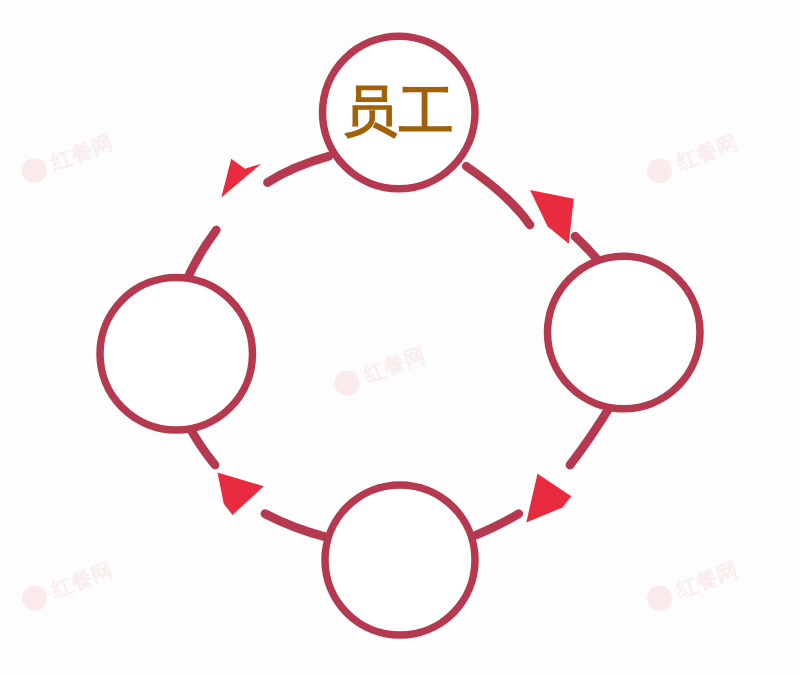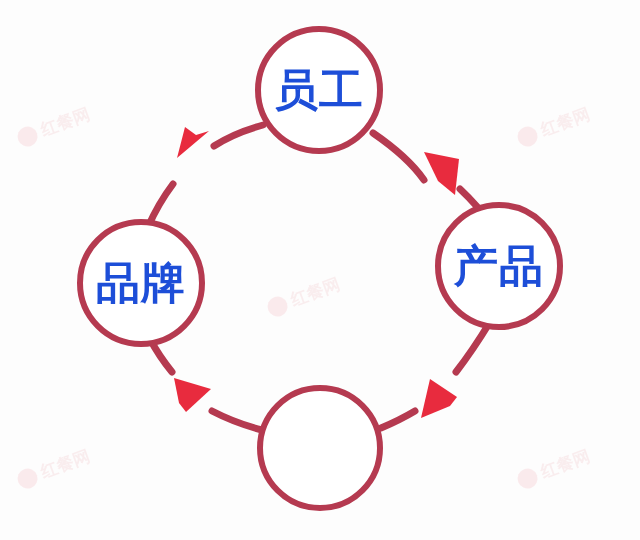--- a/index.html
+++ b/index.html
@@ -22,21 +22,21 @@
     left: 0;
     top: 0;
     width: 640px;
     height: 540px;
   }
   .node-label {
     position: absolute;
     display: flex;
     align-items: center;
     justify-content: center;
-    color: #1d4ed8;
+    color: #a16207;
     font-family: "DejaVu Sans", "Liberation Sans", sans-serif;
     font-weight: 700;
     font-size: 44px;
     letter-spacing: 1px;
     line-height: 1;
     white-space: nowrap;
     user-select: none;
     pointer-events: none;
   }
   .wm {
@@ -102,24 +102,22 @@
     <g>
       <circle cx="319" cy="90" r="61" fill="#ffffff" stroke="#b53a50" stroke-width="6"></circle>
       <circle cx="499" cy="266" r="61" fill="#ffffff" stroke="#b53a50" stroke-width="6"></circle>
       <circle cx="320" cy="448" r="60" fill="#ffffff" stroke="#b53a50" stroke-width="6"></circle>
       <circle cx="141" cy="283" r="61" fill="#ffffff" stroke="#b53a50" stroke-width="6"></circle>
     </g>
   </svg>
 
   <div class="node-label" style="left:259px; top:60px; width:120px; height:60px;">员工</div>
 
-  <div class="node-label" style="left:439px; top:236px; width:120px; height:60px;">产品</div>
 
 
-  <div class="node-label" style="left:81px; top:253px; width:120px; height:60px;">品牌</div>
 
   <div class="wm" style="left:18px; top:128px;">
     <span class="wm-dot"></span>
     <span class="wm-text">红餐网</span>
   </div>
   <div class="wm" style="left:268px; top:298px;">
     <span class="wm-dot"></span>
     <span class="wm-text">红餐网</span>
   </div>
   <div class="wm" style="left:518px; top:128px;">

